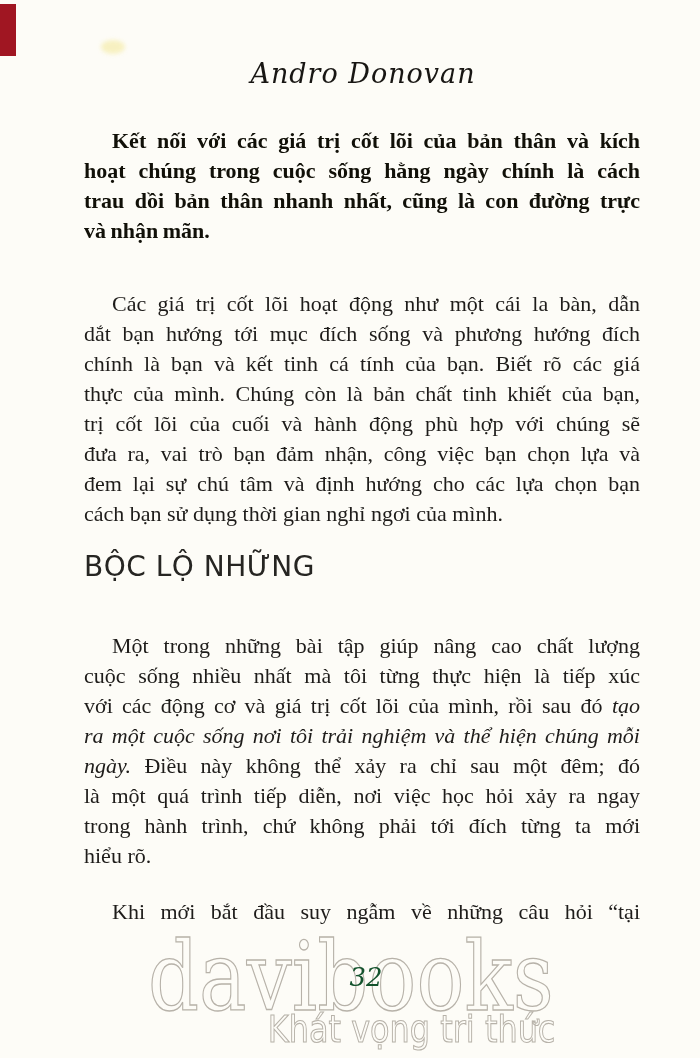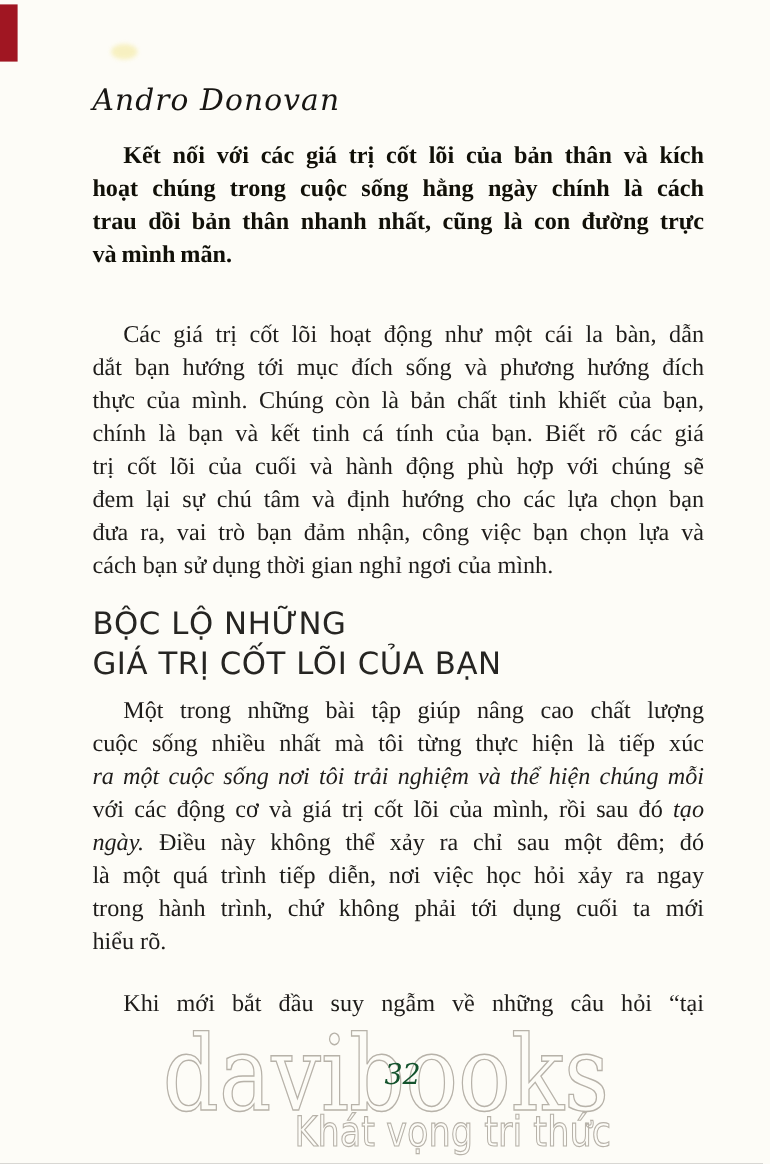--- a/index.html
+++ b/index.html
@@ -18,22 +18,22 @@
     background:var(--paper);
     overflow:hidden;
     font-family:"Liberation Serif","DejaVu Serif",serif;
     color:var(--ink);
   }
   
   .corner-mark{position:absolute;left:0;top:4px;width:16px;height:52px;background:var(--mark);}
   .smudge{position:absolute;left:101px;top:40px;width:24px;height:14px;background:#f6eeb4;border-radius:50%;filter:blur(2px);opacity:.8;}
   
   .running-header{
-    position:absolute;top:76px;left:84px;width:558px;
-    text-align:left;
+    position:absolute;top:58px;left:84px;width:558px;
+    text-align:center;
     font-family:"DejaVu Serif","Liberation Serif",serif;
     font-style:italic;
     font-size:27px;line-height:32px;
     letter-spacing:1px;
     color:#181613;
   }
   
   .para{
     position:absolute;left:84px;width:556px;
     font-size:22px;line-height:30px;
@@ -99,46 +99,45 @@
 <div class="page">
   <div class="corner-mark"></div>
   <div class="smudge"></div>
 
   <div class="running-header">Andro Donovan</div>
 
   <div class="para p1 bold">
       <div class="line j first"><span>Kết nối với các giá trị cốt lõi của bản thân và kích</span></div>
       <div class="line j"><span>hoạt chúng trong cuộc sống hằng ngày chính là cách</span></div>
       <div class="line j"><span>trau dồi bản thân nhanh nhất, cũng là con đường trực</span></div>
-      <div class="line"><span>và mình mãn.</span></div>
+      <div class="line"><span>và nhận mãn.</span></div>
     </div>
   <div class="para p2">
       <div class="line j first"><span>Các giá trị cốt lõi hoạt động như một cái la bàn, dẫn</span></div>
       <div class="line j"><span>dắt bạn hướng tới mục đích sống và phương hướng đích</span></div>
+      <div class="line j"><span>chính là bạn và kết tinh cá tính của bạn. Biết rõ các giá</span></div>
       <div class="line j"><span>thực của mình. Chúng còn là bản chất tinh khiết của bạn,</span></div>
-      <div class="line j"><span>chính là bạn và kết tinh cá tính của bạn. Biết rõ các giá</span></div>
       <div class="line j"><span>trị cốt lõi của cuối và hành động phù hợp với chúng sẽ</span></div>
+      <div class="line j"><span>đưa ra, vai trò bạn đảm nhận, công việc bạn chọn lựa và</span></div>
       <div class="line j"><span>đem lại sự chú tâm và định hướng cho các lựa chọn bạn</span></div>
-      <div class="line j"><span>đưa ra, vai trò bạn đảm nhận, công việc bạn chọn lựa và</span></div>
       <div class="line"><span>cách bạn sử dụng thời gian nghỉ ngơi của mình.</span></div>
     </div>
 
   <div class="section-heading">
     <div>BỘC LỘ NHỮNG</div>
-    <div>GIÁ TRỊ CỐT LÕI CỦA BẠN</div>
   </div>
 
   <div class="para p3">
       <div class="line j first"><span>Một trong những bài tập giúp nâng cao chất lượng</span></div>
       <div class="line j"><span>cuộc sống nhiều nhất mà tôi từng thực hiện là tiếp xúc</span></div>
+      <div class="line j"><span>với các động cơ và giá trị cốt lõi của mình, rồi sau đó </span><i>tạo</i></div>
       <div class="line j"><i>ra một cuộc sống nơi tôi trải nghiệm và thể hiện chúng mỗi</i></div>
-      <div class="line j"><span>với các động cơ và giá trị cốt lõi của mình, rồi sau đó </span><i>tạo</i></div>
       <div class="line j"><i>ngày.</i><span> Điều này không thể xảy ra chỉ sau một đêm; đó</span></div>
       <div class="line j"><span>là một quá trình tiếp diễn, nơi việc học hỏi xảy ra ngay</span></div>
-      <div class="line j"><span>trong hành trình, chứ không phải tới dụng cuối ta mới</span></div>
+      <div class="line j"><span>trong hành trình, chứ không phải tới đích từng ta mới</span></div>
       <div class="line"><span>hiểu rõ.</span></div>
     </div>
   <div class="para p4">
       <div class="line j first"><span>Khi mới bắt đầu suy ngẫm về những câu hỏi “tại</span></div>
     </div>
 
   <div class="wm watermark-brand">davibooks</div>
   <div class="wm watermark-tagline">Khát vọng tri thức</div>
 
   <div class="page-number">32</div>

